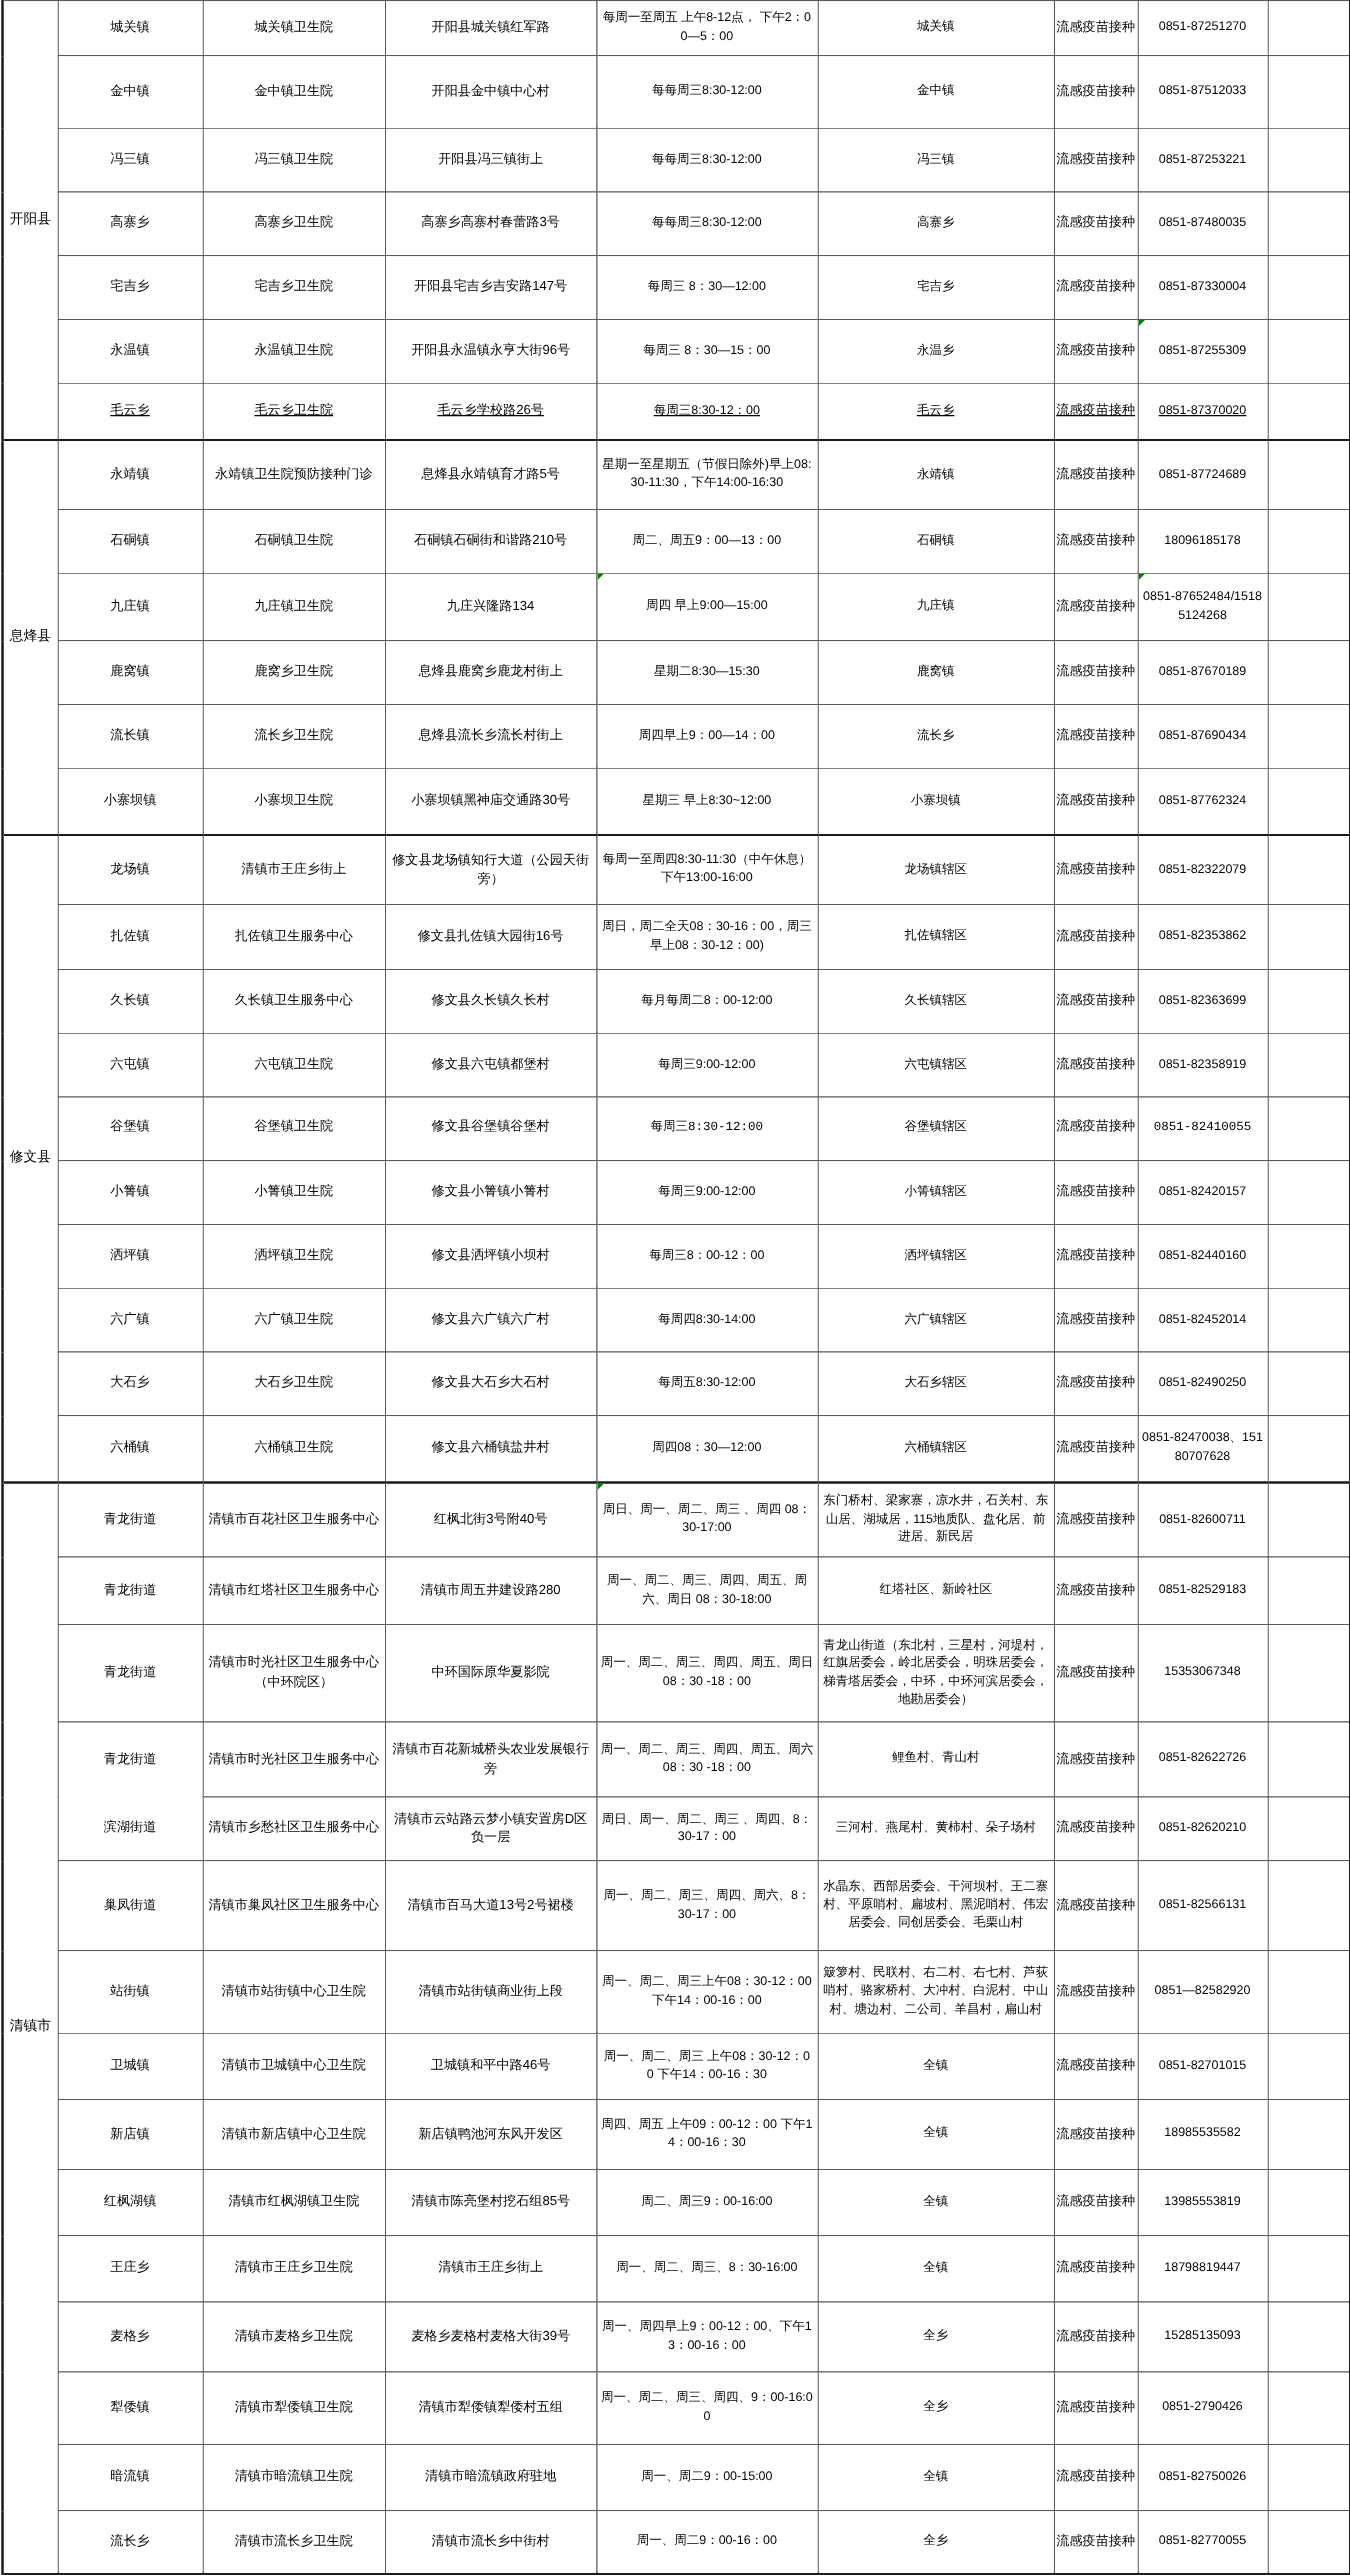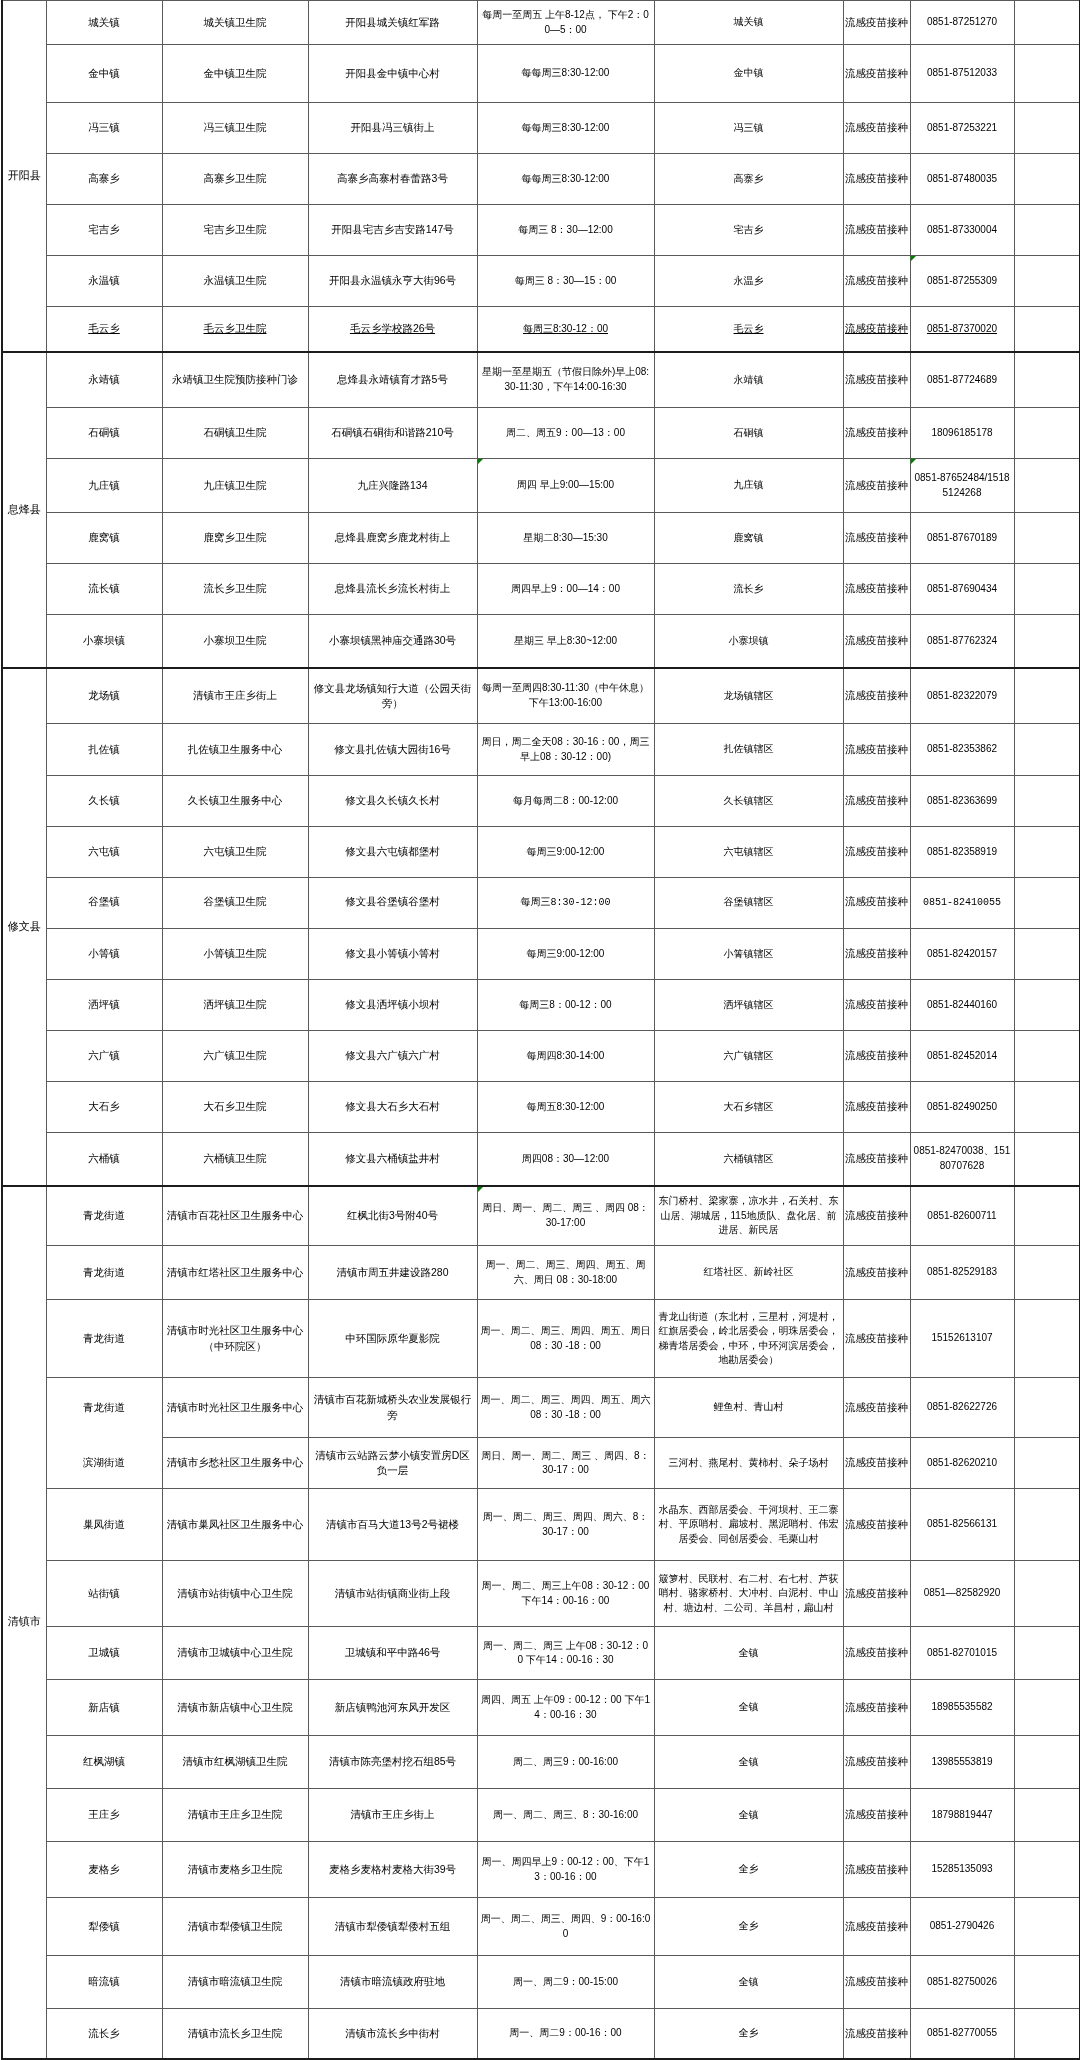--- a/index.html
+++ b/index.html
@@ -303,21 +303,21 @@
           <td class="c-phone">0851-82529183</td>
           <td class="c-empty"></td>
         </tr>
         <tr style="height: 78px;">
           <td class="c-town">青龙街道</td>
           <td class="c-facility">清镇市时光社区卫生服务中心（中环院区）</td>
           <td class="c-address">中环国际原华夏影院</td>
           <td class="c-time">周一、周二、周三、周四、周五、周日   08：30 -18：00</td>
           <td class="c-area">青龙山街道（东北村，三星村，河堤村，红旗居委会，岭北居委会，明珠居委会，梯青塔居委会，中环，中环河滨居委会，地勘居委会）</td>
           <td class="c-service">流感疫苗接种</td>
-          <td class="c-phone">15152613107</td>
+          <td class="c-phone">15353067348</td>
           <td class="c-empty"></td>
         </tr>
         <tr style="height: 60px;">
           <td class="c-town open-bottom">青龙街道</td>
           <td class="c-facility">清镇市时光社区卫生服务中心</td>
           <td class="c-address">清镇市百花新城桥头农业发展银行旁</td>
           <td class="c-time">周一、周二、周三、周四、周五、周六 08：30 -18：00</td>
           <td class="c-area">鲤鱼村、青山村</td>
           <td class="c-service">流感疫苗接种</td>
           <td class="c-phone">0851-82622726</td>

